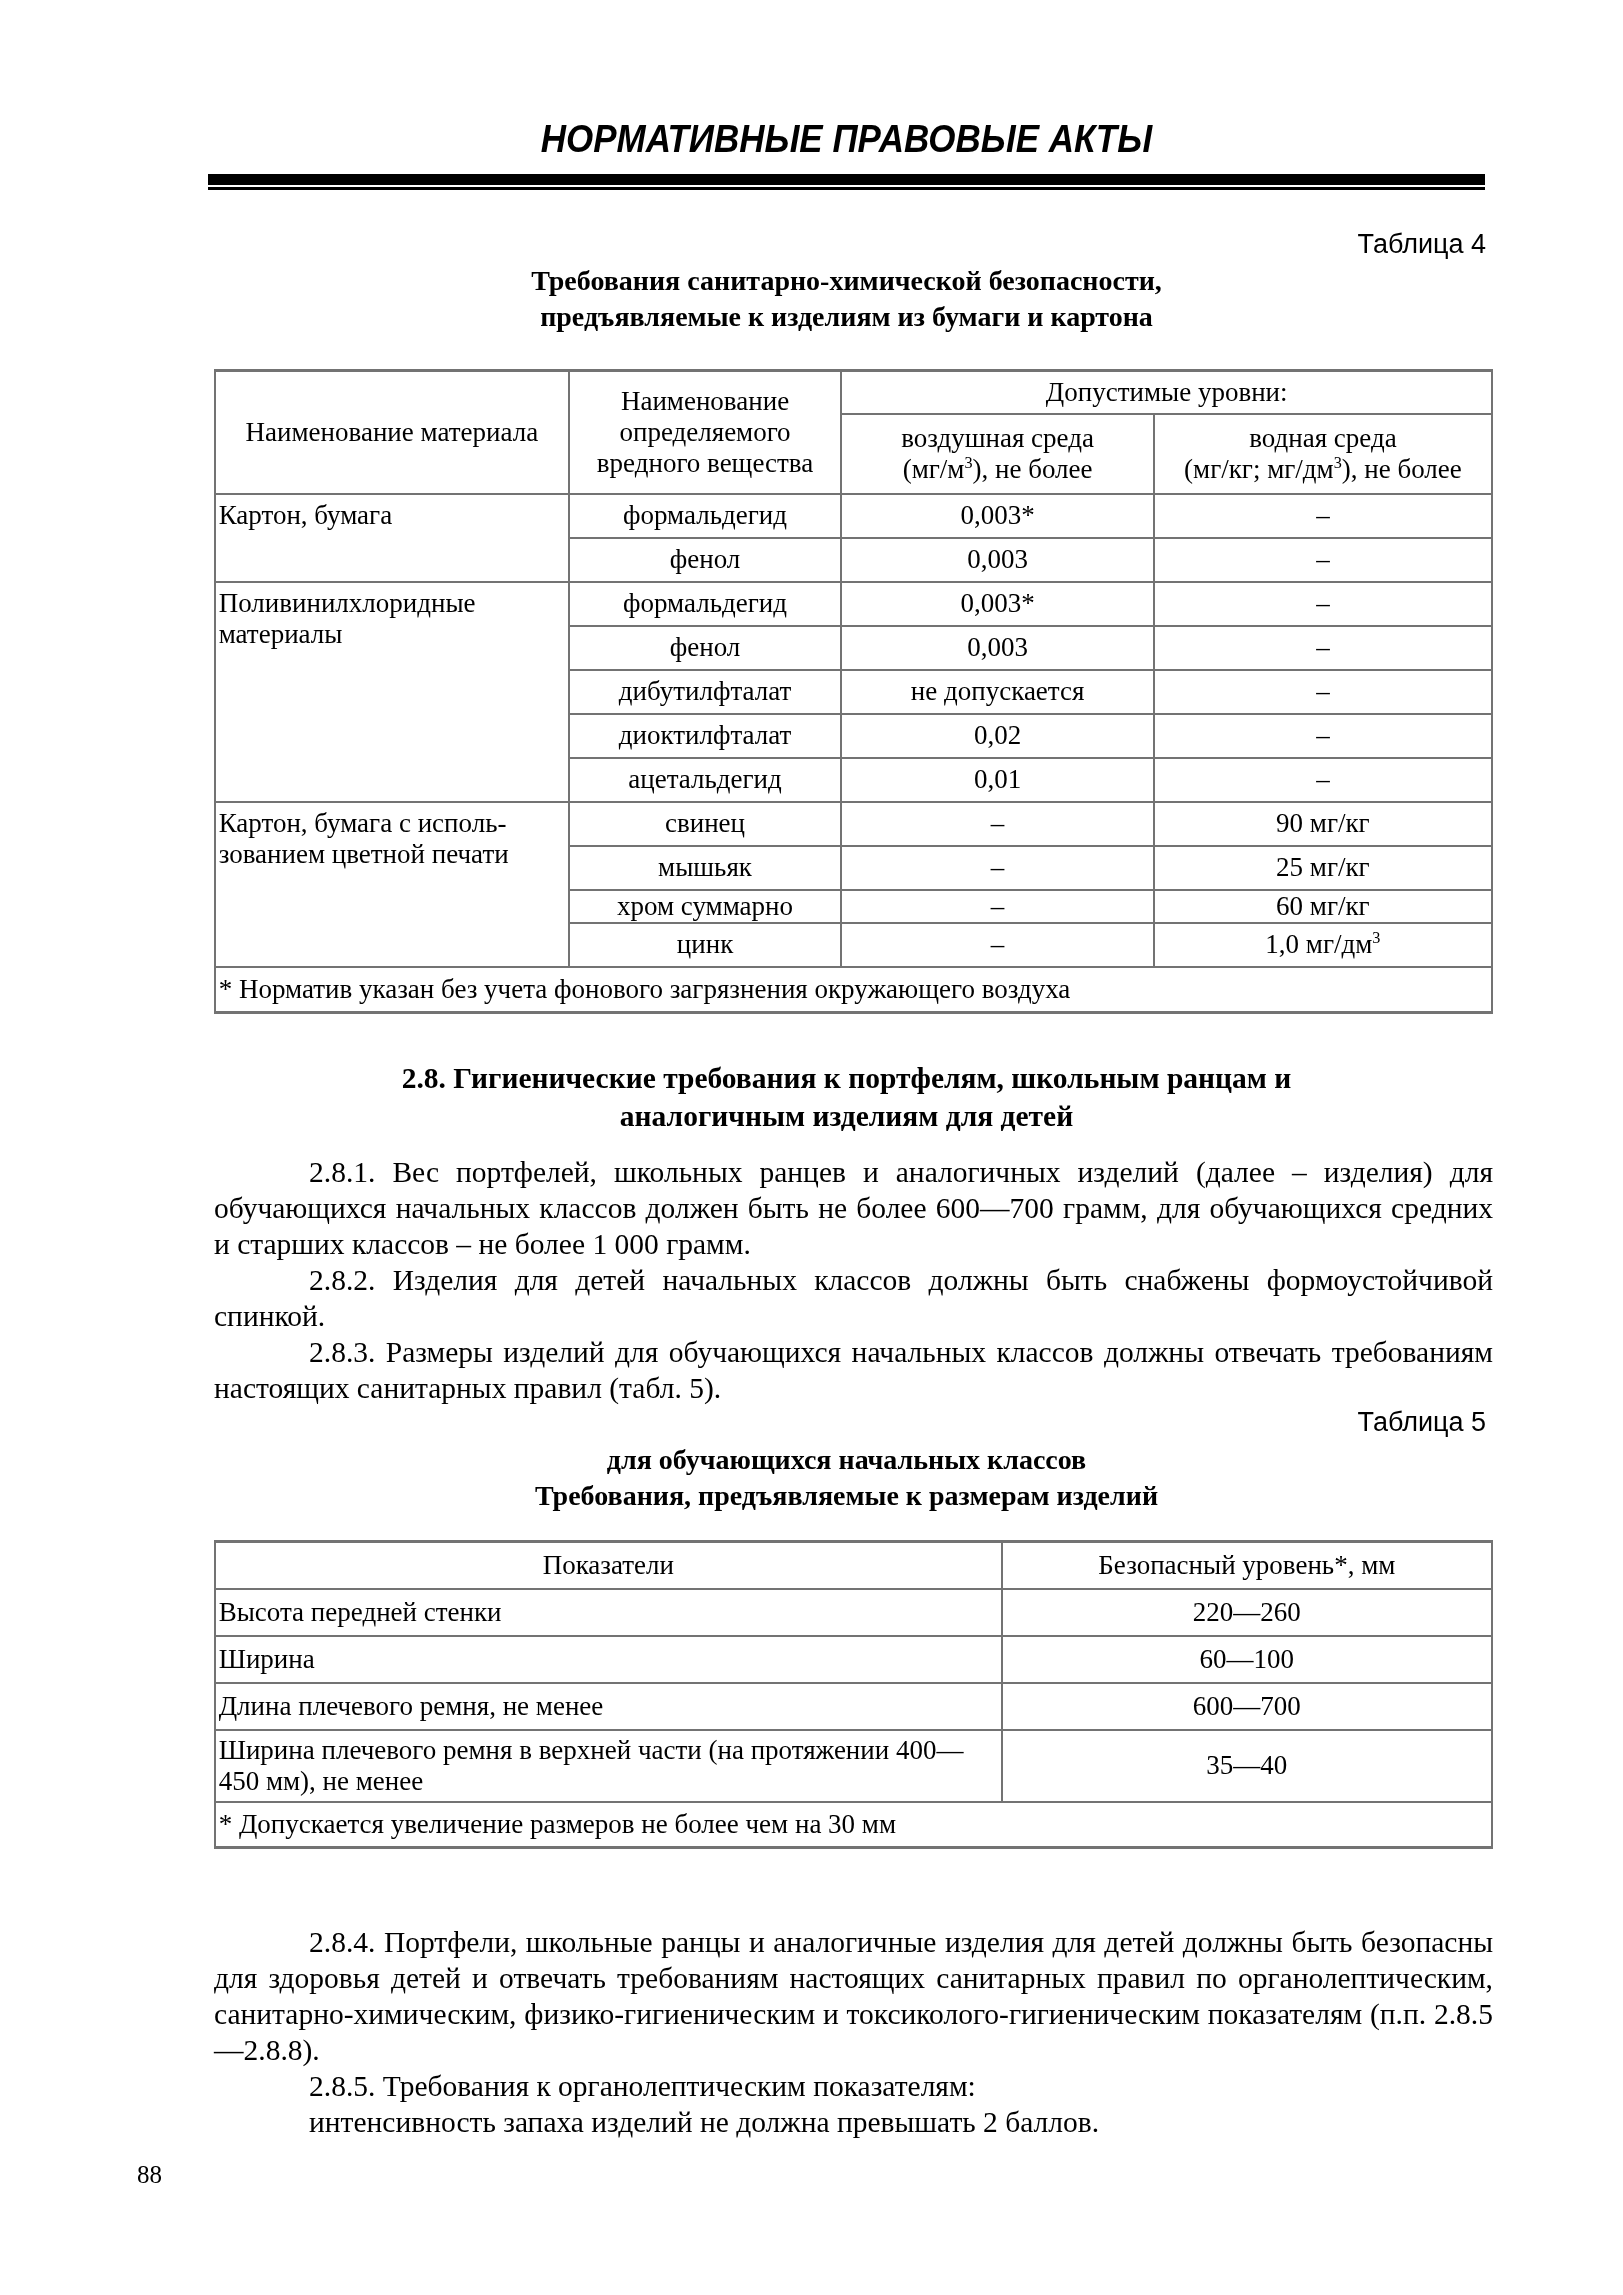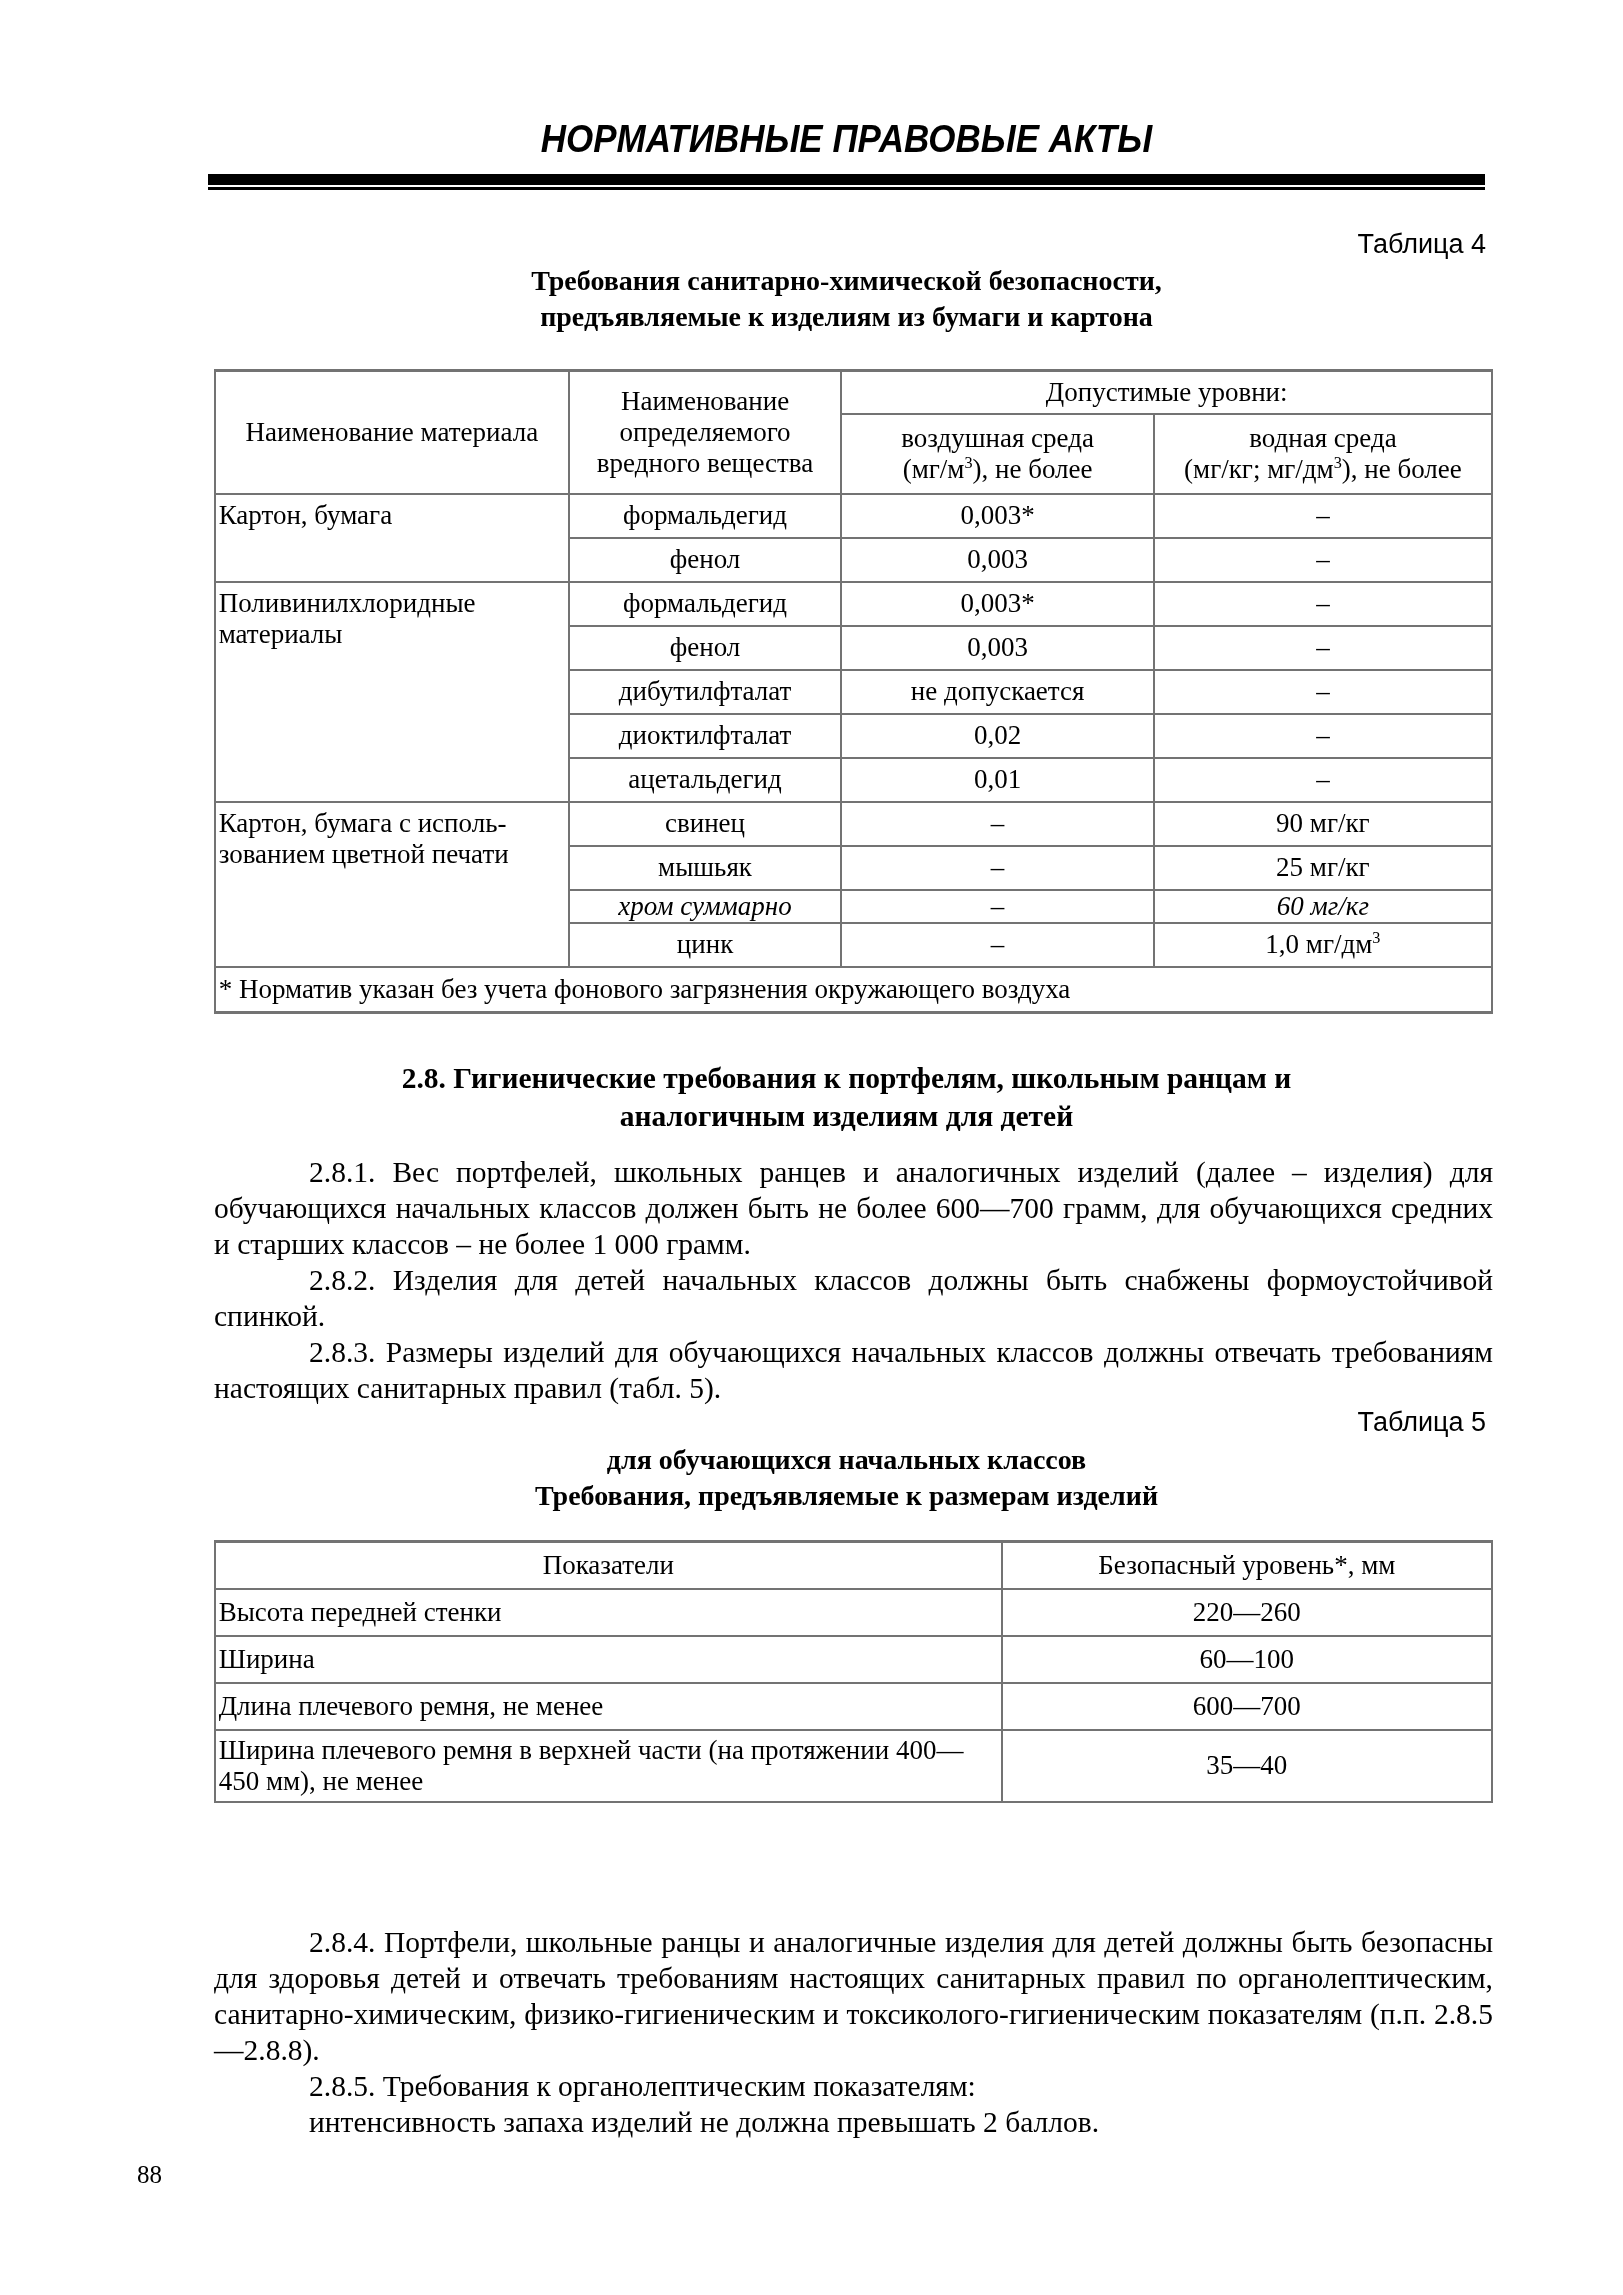--- a/index.html
+++ b/index.html
@@ -101,21 +101,21 @@
     <td class="l" rowspan="4">Картон, бумага с исполь-зованием цветной печати</td>
     <td class="c">свинец</td>
     <td class="c">–</td>
     <td class="c">90 мг/кг</td>
   </tr>
   <tr style="height:44px;">
     <td class="c">мышьяк</td>
     <td class="c">–</td>
     <td class="c">25 мг/кг</td>
   </tr>
-  <tr style="height:28px;font-style:italic;">
+  <tr style="height:28px;">
     <td class="c">хром суммарно</td>
     <td class="c">–</td>
     <td class="c">60 мг/кг</td>
   </tr>
   <tr style="height:44px;">
     <td class="c">цинк</td>
     <td class="c">–</td>
     <td class="c"><span>1,0 мг/дм</span><sup>3</sup></td>
   </tr>
 
@@ -161,20 +161,23 @@
     <td class="c">60—100</td>
   </tr>
   <tr style="height:47px;">
     <td style="text-align:left;">Длина плечевого ремня, не менее</td>
     <td class="c">600—700</td>
   </tr>
   <tr style="height:72px;">
     <td style="text-align:left;">Ширина плечевого ремня в верхней части (на протяжении 400—450 мм), не менее</td>
     <td class="c">35—40</td>
   </tr>
+  <tr style="height:46px;">
+    <td colspan="2" style="text-align:left; border-bottom-width:3.4px;">* Допускается увеличение размеров не более чем на 30 мм</td>
+  </tr>
 </tbody>
   </table>
 
 <div class="abs para" style="top:1924px;">
   <p>2.8.4. Портфели, школьные ранцы и аналогичные изделия для детей должны быть безопасны для здоровья детей и отвечать требованиям настоящих санитарных правил по органолептическим, санитарно-химическим, физико-гигиеническим и токсиколого-гигиеническим показателям (п.п. 2.8.5—2.8.8).</p>
   <p>2.8.5. Требования к органолептическим показателям:</p>
   <p>интенсивность запаха изделий не должна превышать 2 баллов.</p>
 </div>
 
 <div class="abs page-number">88</div>

